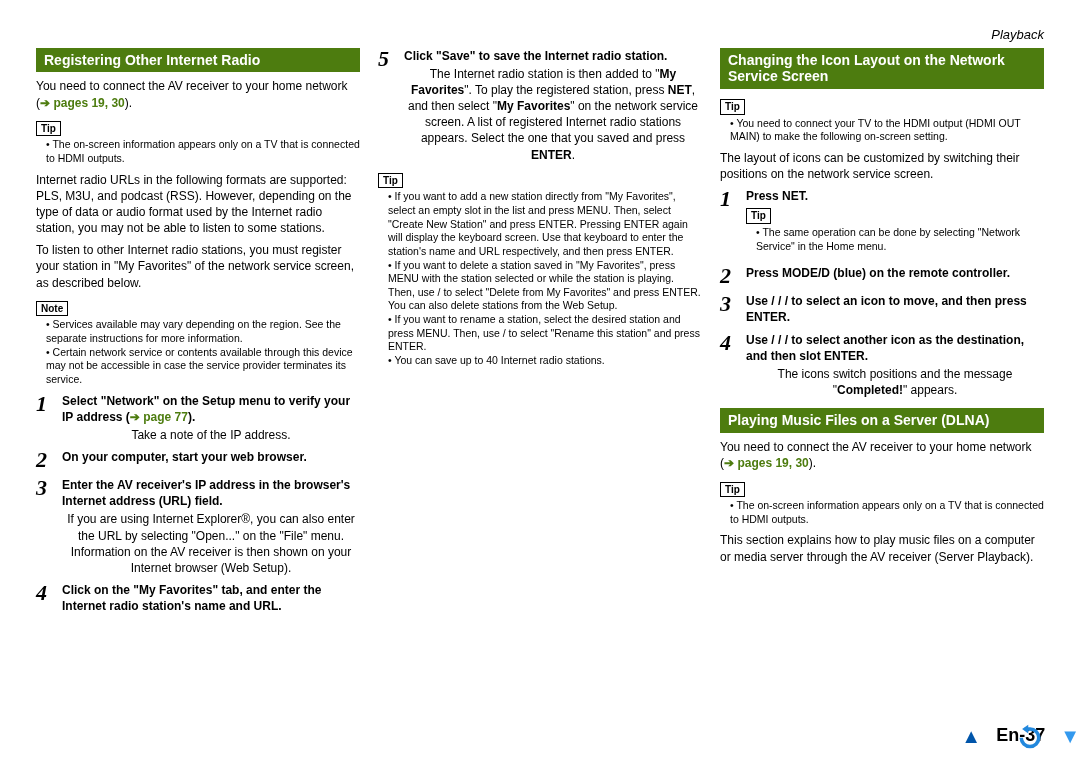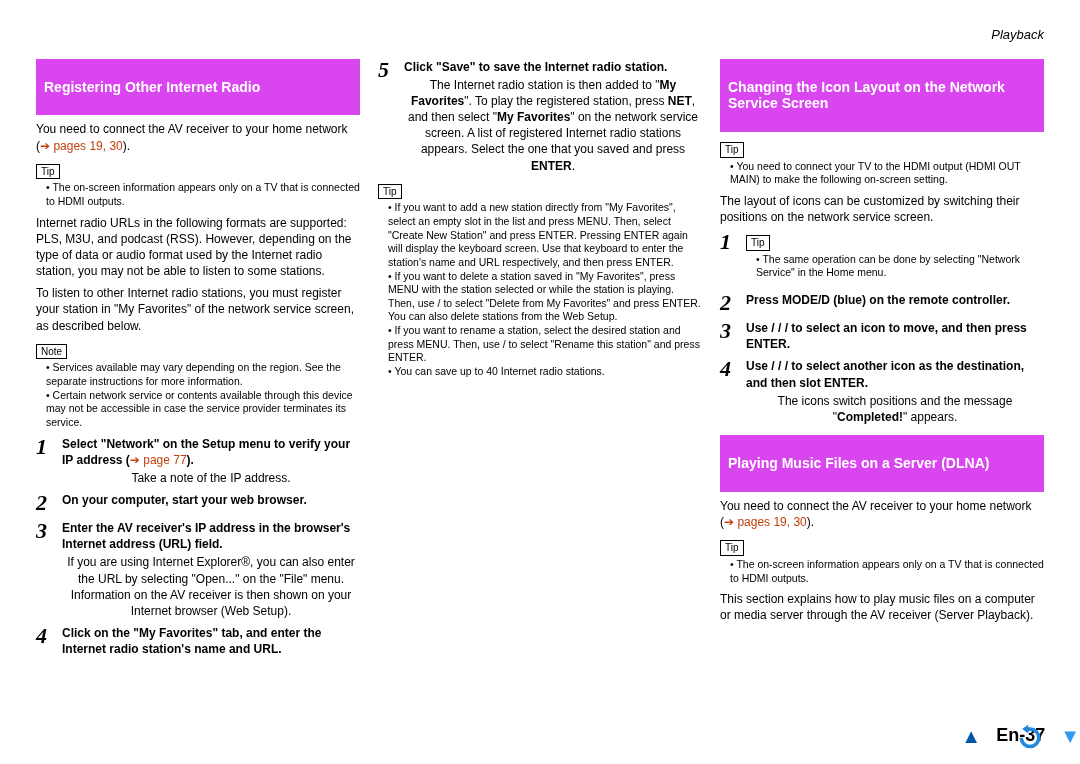--- a/index.html
+++ b/index.html
@@ -15,45 +15,45 @@
     overflow: hidden;
     position: relative;
   }
   .page {
     padding: 26px 36px 0 36px;
   }
   .breadcrumb {
     text-align: right;
     font-style: italic;
     font-size: 13px;
-    margin-bottom: 15px;
+    margin-bottom: 4px;
   }
   .cols {
     display: flex;
     gap: 18px;
   }
   .col {
     flex: 1;
     min-width: 0;
   }
   .section-head {
-    background: #d946ef;
+    background: #4d7c0f;
     color: #fff;
     font-weight: bold;
     font-size: 14px;
-    padding: 20px 8px;
+    padding: 4px 8px;
     margin: 0 0 6px 0;
     line-height: 1.2;
   }
   p { margin: 0 0 6px 0; }
   .tip-label, .note-label {
     display: inline-block;
     border: 1px solid #000;
     font-size: 10px;
-    font-weight: normal;
+    font-weight: bold;
     padding: 0 4px;
     margin: 4px 0 2px 0;
   }
   ul.tips, ul.notes, ul.bullets {
     margin: 0 0 6px 0;
     padding-left: 10px;
     list-style: none;
     font-size: 10.5px;
     line-height: 1.3;
   }
@@ -70,21 +70,21 @@
     font-family: Georgia, 'Times New Roman', serif;
     font-weight: bold;
     font-style: italic;
     font-size: 22px;
     line-height: 1;
     min-width: 18px;
   }
   .step .body { flex: 1; }
   .step .body .title { font-weight: bold; }
   .step .body .desc { font-weight: normal; margin-top: 2px; text-align: center; }
-  .link { color: #c2410c; font-weight: normal; }
+  .link { color: #4d7c0f; font-weight: bold; }
   b { font-weight: bold; }
   .footer {
     position: absolute;
     bottom: 14px;
     left: 8px;
     right: 0;
     text-align: right;
     font-size: 18px;
     font-weight: bold;
   }
@@ -194,20 +194,21 @@
       <div class="tip-label">Tip</div>
       <ul class="tips">
         <li>You need to connect your TV to the HDMI output (HDMI OUT MAIN) to make the following on-screen setting.</li>
       </ul>
 
       <p>The layout of icons can be customized by switching their positions on the network service screen.</p>
 
       <div class="step">
         <div class="num">1</div>
         <div class="body">
+          <div class="title">Press NET.</div>
           <div class="tip-label">Tip</div>
           <ul class="tips">
             <li>The same operation can be done by selecting "Network Service" in the Home menu.</li>
           </ul>
         </div>
       </div>
 
       <div class="step">
         <div class="num">2</div>
         <div class="body">

